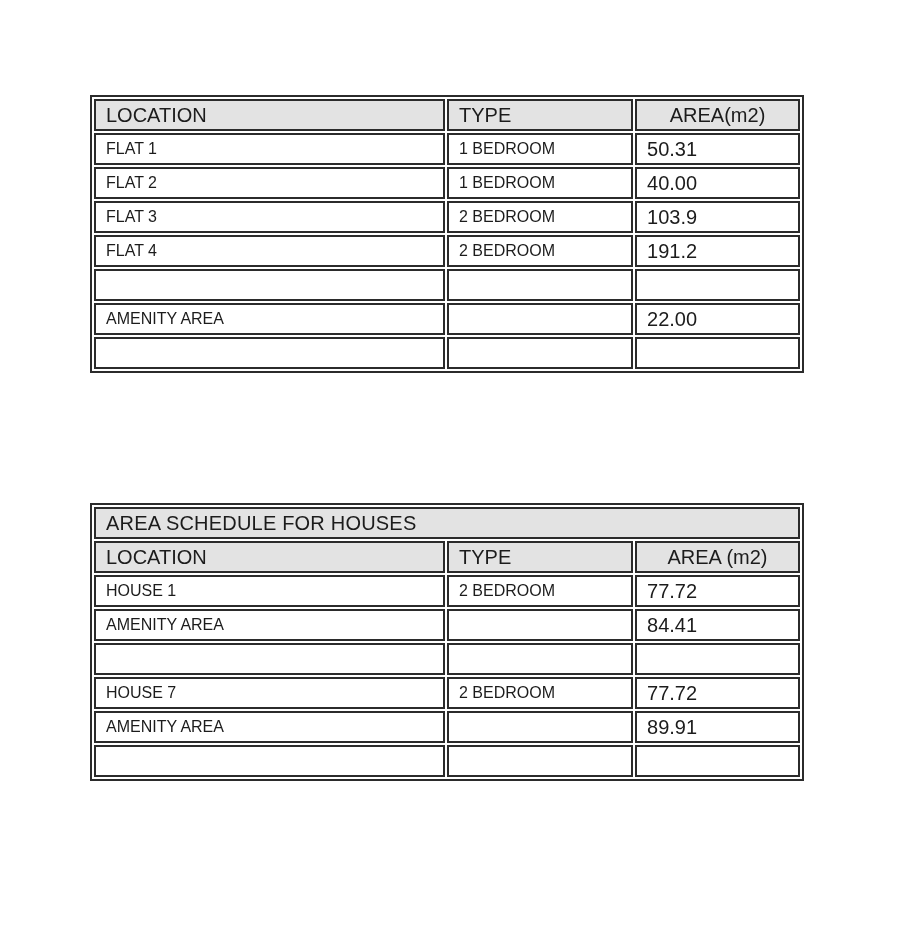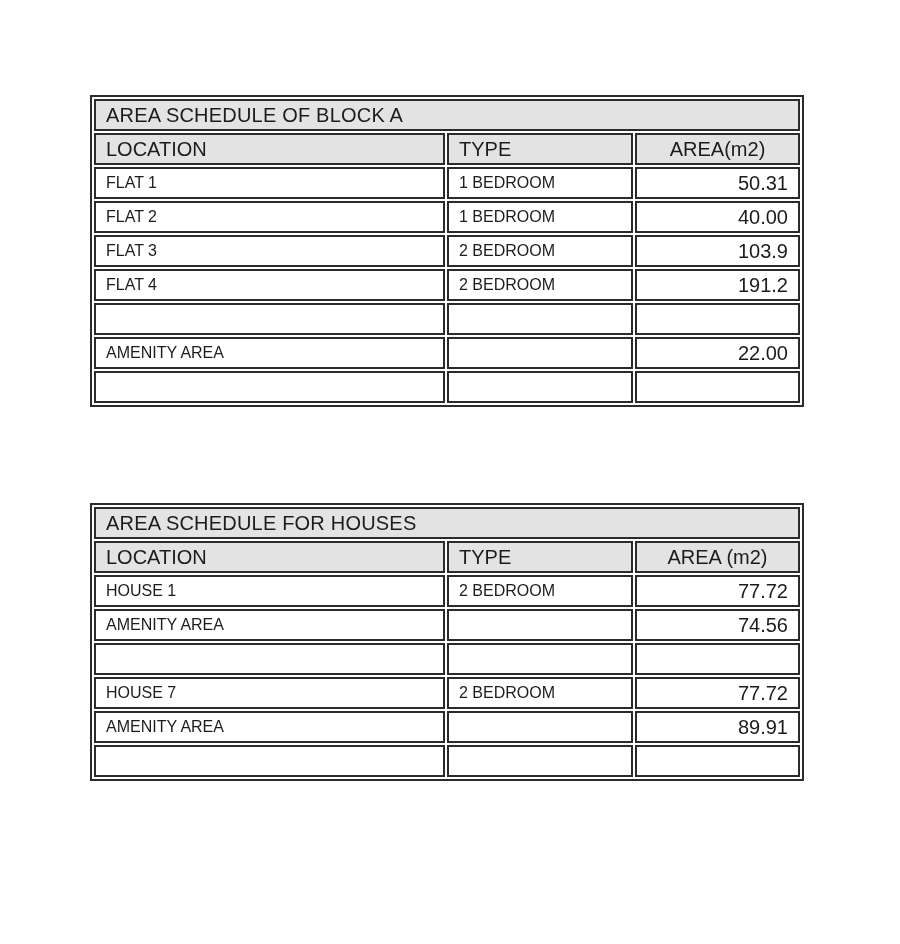--- a/index.html
+++ b/index.html
@@ -49,41 +49,38 @@
   }
   .sched-table th {
     background: #e3e3e3;
     text-align: left;
     font-size: 20px;
     margin-left: 48px;
   }
   .sched-table th.col-area { text-align: center; }
   td.td-loc  { text-align: left; font-size: 16px; }
   td.td-type { text-align: left; font-size: 16px; }
-  td.td-area { text-align: right; font-size: 20px; }
+  td.td-area { text-align: left; font-size: 20px; }
 
   col.c-loc  { width: 50%; }
   col.c-type { width: 26.5%; }
   col.c-area { width: 23.5%; }
 </style>
 </head>
 <body>
 
 <div class="page">
 
   <table class="sched-table" id="table-block-a">
     <colgroup>
       <col class="c-loc">
         <col class="c-type">
         <col class="c-area">
     </colgroup>
     <thead>
-      <tr>
-        <td class="title-cell" colspan="3">AREA SCHEDULE OF BLOCK A</td>
-      </tr>
       <tr>
         <th class="col-loc">LOCATION</th>
         <th class="col-type">TYPE</th>
         <th class="col-area">AREA(m2)</th>
       </tr>
     </thead>
     <tbody>
         <tr>
           <td class="td-loc">FLAT 1</td>
           <td class="td-type">1 BEDROOM</td>
@@ -140,21 +137,21 @@
     </thead>
     <tbody>
         <tr>
           <td class="td-loc">HOUSE 1</td>
           <td class="td-type">2 BEDROOM</td>
           <td class="td-area">77.72</td>
         </tr>
         <tr>
           <td class="td-loc">AMENITY AREA</td>
           <td class="td-type">&nbsp;</td>
-          <td class="td-area">74.56</td>
+          <td class="td-area">84.41</td>
         </tr>
         <tr>
           <td class="td-loc">&nbsp;</td>
           <td class="td-type">&nbsp;</td>
           <td class="td-area">&nbsp;</td>
         </tr>
         <tr>
           <td class="td-loc">HOUSE 7</td>
           <td class="td-type">2 BEDROOM</td>
           <td class="td-area">77.72</td>

